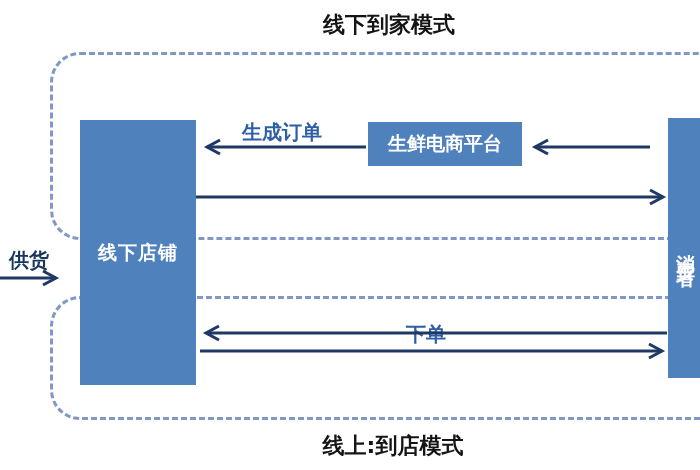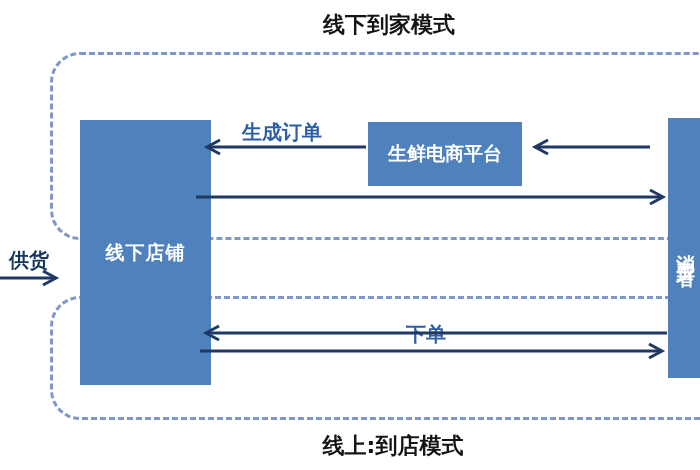--- a/index.html
+++ b/index.html
@@ -39,29 +39,29 @@
     background: var(--box-fill);
     color: var(--box-text);
     font-weight: 700;
     display: flex;
     align-items: center;
     justify-content: center;
     text-align: center;
     z-index: 2;
   }
   #store-box {
-    left: 80px; top: 120px; width: 131px; height: 265px;
+    left: 80px; top: 120px; width: 116px; height: 265px;
     flex-direction: column;
     gap: 26px;
     font-size: 19px;
     letter-spacing: 1px;
     text-align: right;
   }
   #platform-box {
-    left: 368px; top: 122px; width: 154px; height: 64px;
+    left: 368px; top: 122px; width: 154px; height: 44px;
     font-size: 19px;
   }
   #consumer-box {
     left: 668px; top: 118px; width: 36px; height: 260px;
     font-size: 19px;
   }
   #consumer-box .vtext {
     writing-mode: vertical-rl;
     text-orientation: upright;
     letter-spacing: 7px;

